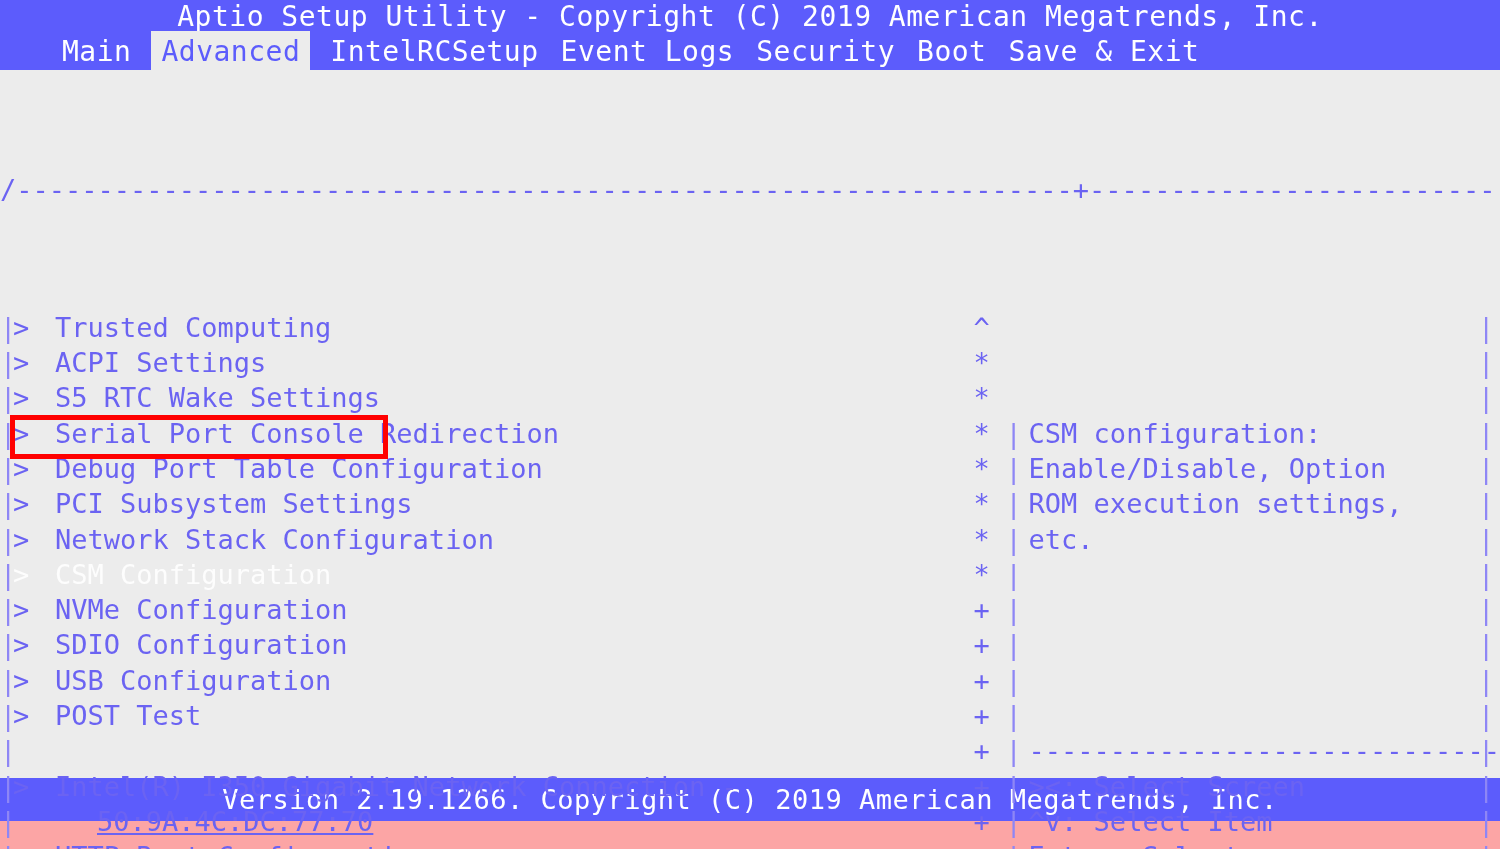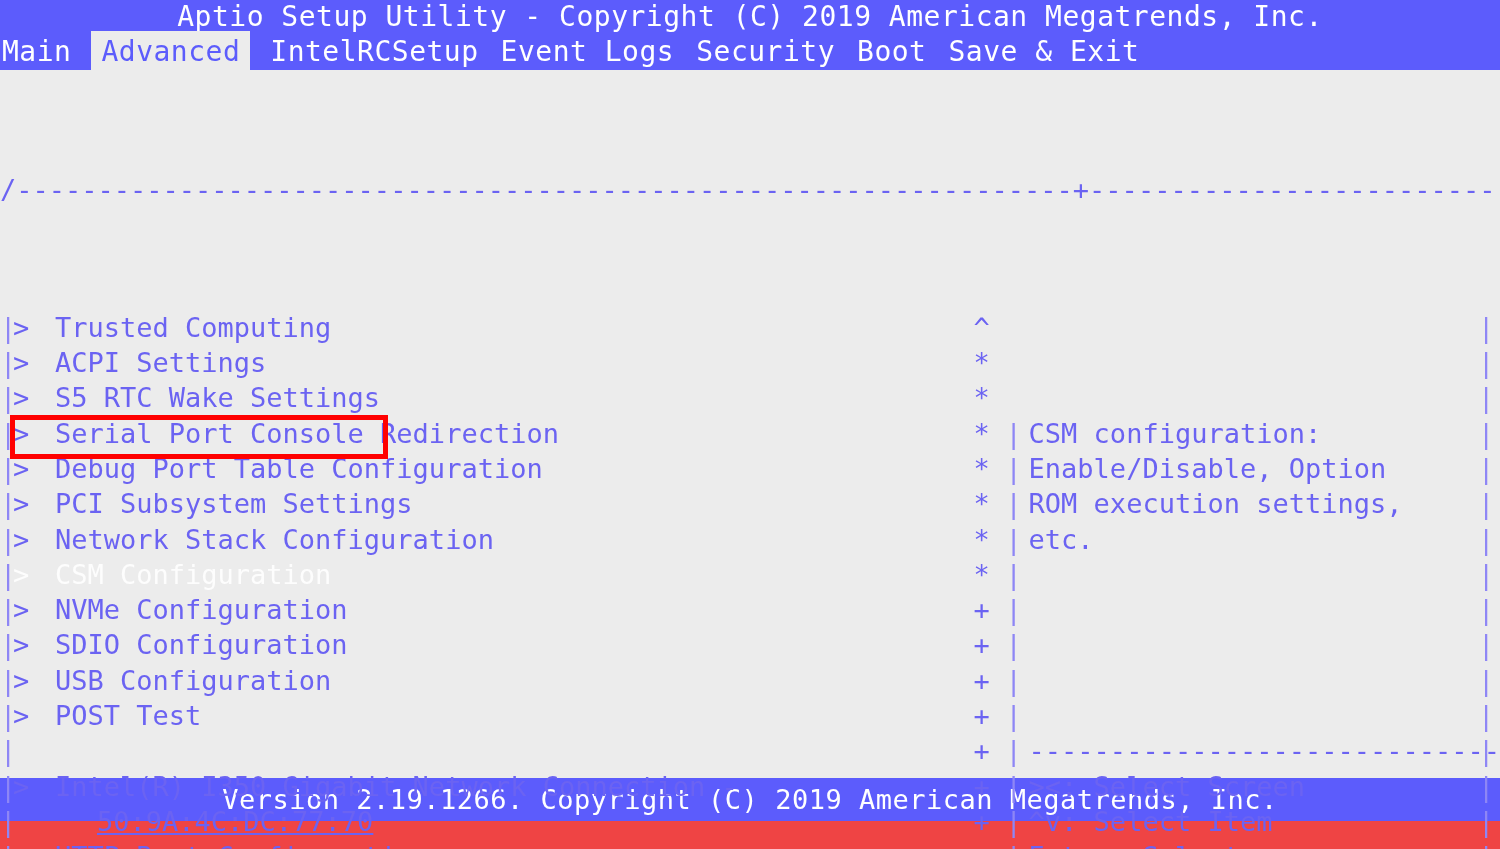--- a/index.html
+++ b/index.html
@@ -12,21 +12,21 @@
     width: 1500px;
     height: 849px;
     overflow: hidden;
     font-family: "DejaVu Sans Mono", "Liberation Mono", monospace;
   }
 
   #screen {
     position: relative;
     width: 1500px;
     height: 849px;
-    background: #ef4444;
+    background: #fca5a5;
   }
 
   
   .header {
     background: #5c5cfc;
     color: #ffffff;
     height: 70px;
   }
   .title-line {
     height: 34px;
@@ -35,20 +35,21 @@
     letter-spacing: 0.5px;
     text-align: center;
     white-space: pre;
     color: #ffffff;
   }
   .menubar {
     height: 36px;
     line-height: 36px;
     font-size: 28px;
     white-space: pre;
+    padding-left: 60px;
     letter-spacing: 0.5px;
   }
   .menubar .tab {
     color: #ffffff;
     padding: 0 2px;
   }
   .menubar .tab.active {
     background: #ececec;
     color: #5c5cfc;
     padding: 4px 10px;

